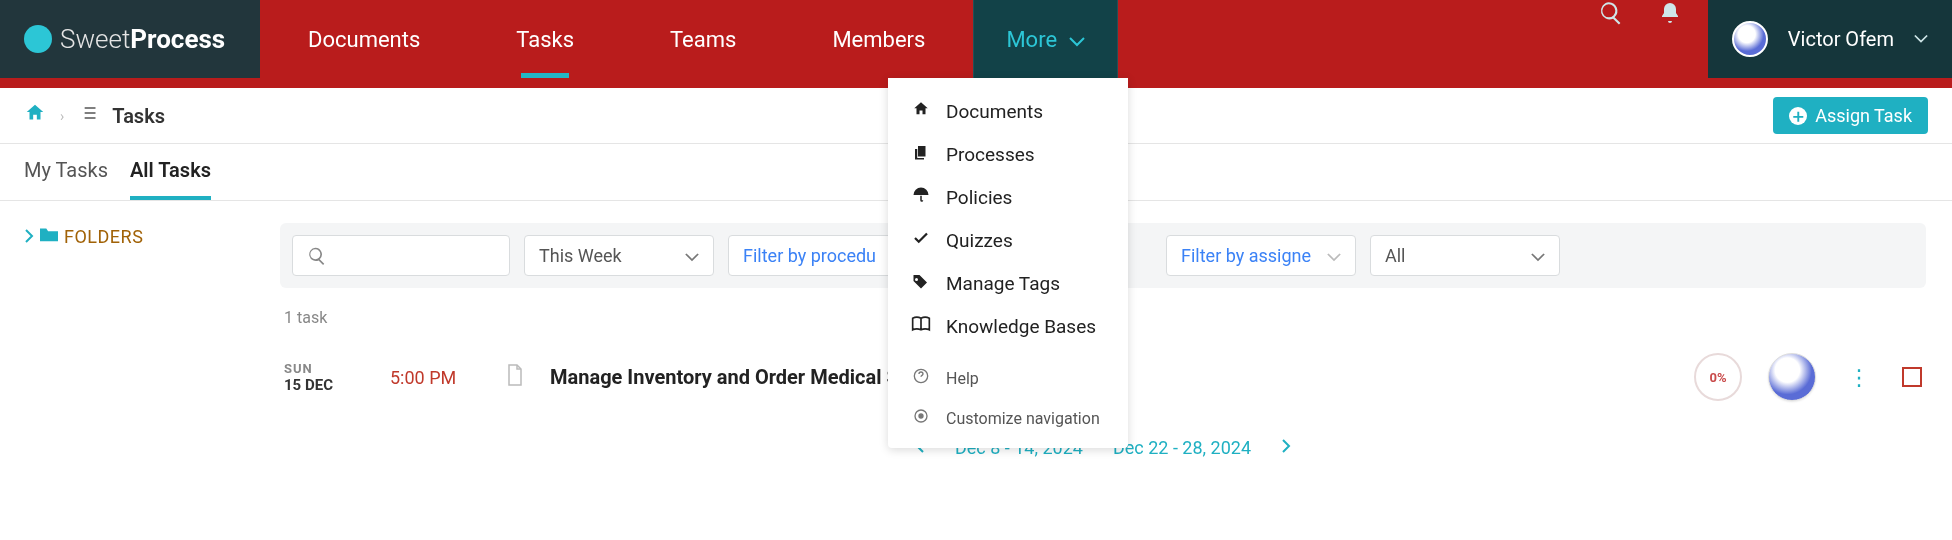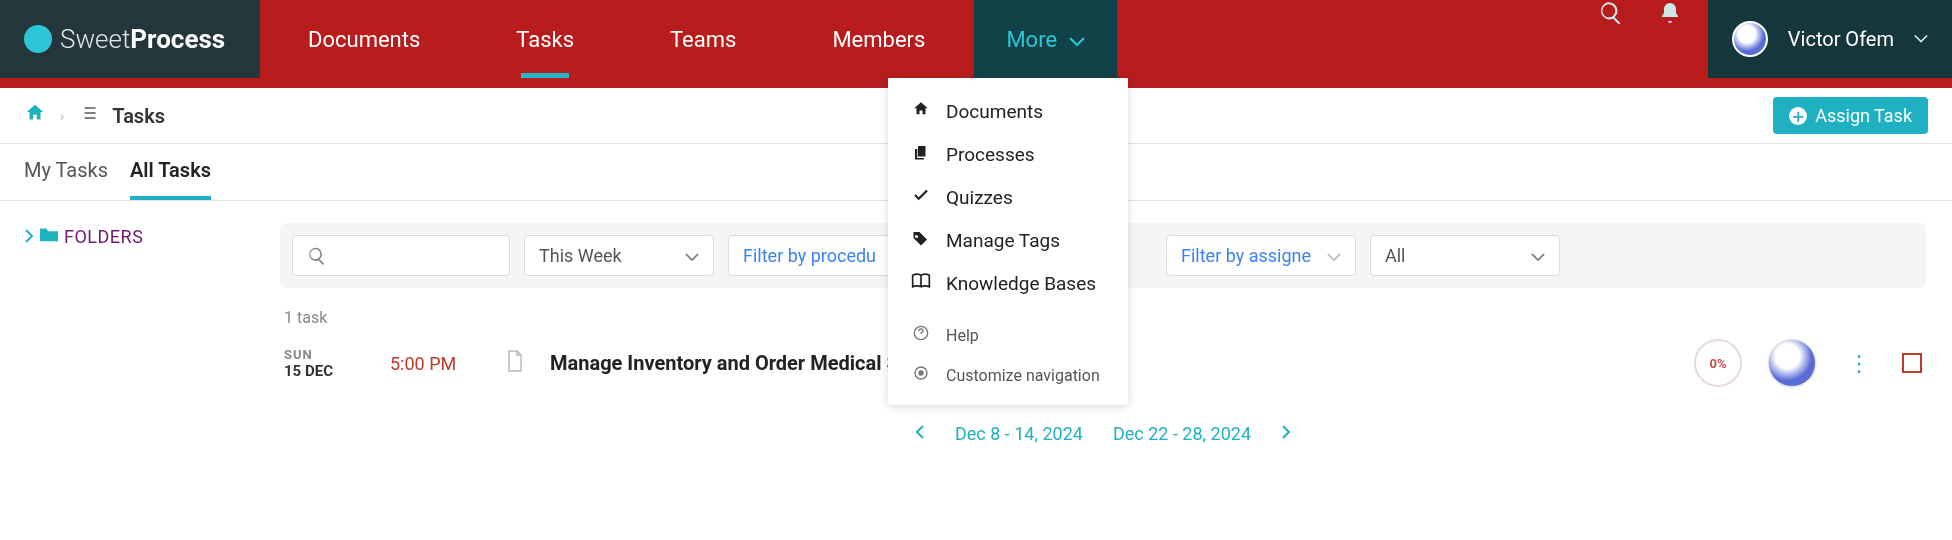--- a/index.html
+++ b/index.html
@@ -26,30 +26,30 @@
 .crumbs .homeico{color:#1fb0c2}
 .crumbs .caret{color:#bbb;font-size:14px}
 .crumbs .ticon{color:#777}
 .assignbtn{background:#1fb0c2;color:#fff;border:none;border-radius:4px;padding:8px 16px;font-size:18px;display:flex;align-items:center;gap:8px;cursor:pointer}
 .assignbtn .plus{width:18px;height:18px;border-radius:50%;background:#fff;color:#1fb0c2;display:flex;align-items:center;justify-content:center;font-weight:700}
 .tabs{display:flex;gap:22px;padding:14px 24px 0 24px;border-bottom:1px solid #e5e5e5}
 .subtab{font-size:20px;padding-bottom:14px;color:#555;cursor:pointer}
 .subtab.on{color:#222;font-weight:600;border-bottom:4px solid #1fb0c2}
 .body{display:flex}
 .sidebar{width:280px;padding:24px}
-.folders{display:flex;align-items:center;gap:4px;color:#701a75;font-size:18px;cursor:pointer;letter-spacing:.5px}
+.folders{display:flex;align-items:center;gap:4px;color:#a16207;font-size:18px;cursor:pointer;letter-spacing:.5px}
 .main{flex:1;padding:22px 26px 0 0;position:relative}
 .filters{display:flex;gap:14px;background:#f4f5f6;padding:12px;border-radius:6px;align-items:center}
 .fld{background:#fff;border:1px solid #d9dcde;border-radius:4px;height:41px;display:flex;align-items:center;padding:0 14px;font-size:18px;color:#555}
 .fld.search{width:218px}
 .fld.sel{justify-content:space-between;gap:10px}
 .fld .ph{color:#3b82f6}
 .fld .car{color:#888}
 .w1{width:190px}.w2{width:190px}.w3{width:190px}.w4{width:190px}
-.taskcount{color:#888;font-size:16px;margin:20px 4px 4px}
+.taskcount{color:#888;font-size:16px;margin:20px 4px 18px}
 .taskrow{display:flex;align-items:center;gap:26px;padding:8px 4px}
 .datecell{min-width:80px}
 .datecell .dow{color:#888;font-size:13px;font-weight:700;letter-spacing:1px}
 .datecell .dmon{font-weight:700;font-size:15px;color:#333}
 .timecell{color:#c0392b;font-size:18px;min-width:90px}
 .docico{color:#bbb}
 .tasktitle{font-weight:700;font-size:20px;color:#222}
 .rowspacer{flex:1}
 .prog{width:48px;height:48px;border-radius:50%;border:2px solid #e8dada;display:flex;align-items:center;justify-content:center;color:#c94b4b;font-size:13px;font-weight:700}
 .assn{width:48px;height:48px;border-radius:50%;background:radial-gradient(circle at 40% 35%,#fff 0 30%,#5a6cd6 60%);border:1px solid #ddd;box-shadow:0 1px 2px rgba(0,0,0,.1)}
@@ -118,20 +118,28 @@
   <div class="dditem">
       <span class="ic">
     <svg width="18" height="18" viewBox="0 0 24 24" fill="#222">
           <path d="M8 4h10v14H8zM4 8h3v12h9v2H4z"></path>
         </svg>
   </span>
       <span>Processes</span>
     </div>
   <div class="dditem">
       <span class="ic">
+    <svg width="18" height="18" viewBox="0 0 24 24" fill="#222">
+          <path d="M12 2a10 10 0 00-10 10h20A10 10 0 0012 2zm-1 11v6a2 2 0 104 0h-2v-6z"></path>
+        </svg>
+  </span>
+      <span>Policies</span>
+    </div>
+  <div class="dditem">
+      <span class="ic">
     <svg width="18" height="18" viewBox="0 0 24 24" fill="none" stroke="#222" stroke-width="3">
           <path d="M4 12l5 5L20 6"></path>
         </svg>
   </span>
       <span>Quizzes</span>
     </div>
   <div class="dditem">
       <span class="ic">
     <svg width="18" height="18" viewBox="0 0 24 24" fill="#222">
           <path d="M2 4h8l10 10-8 8L2 12zM6 8a2 2 0 100 4 2 2 0 000-4z"></path>

